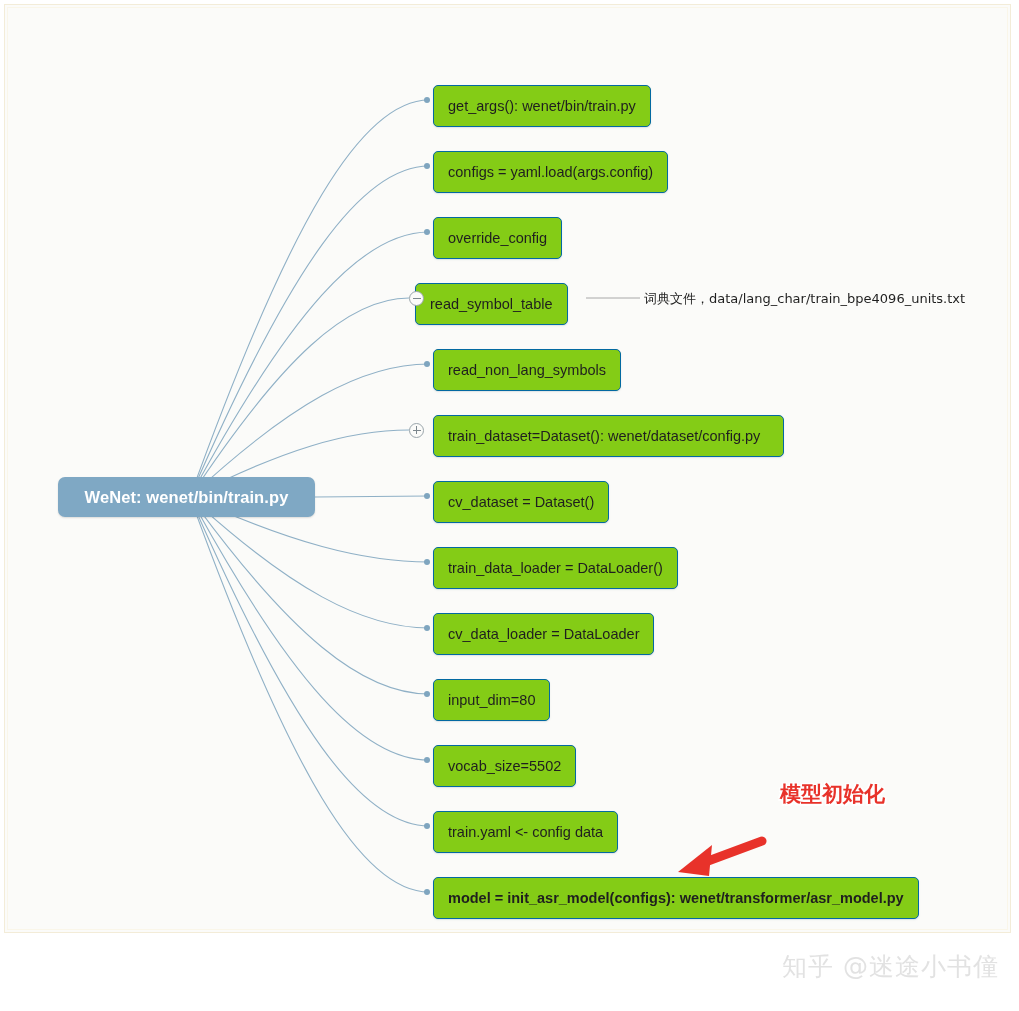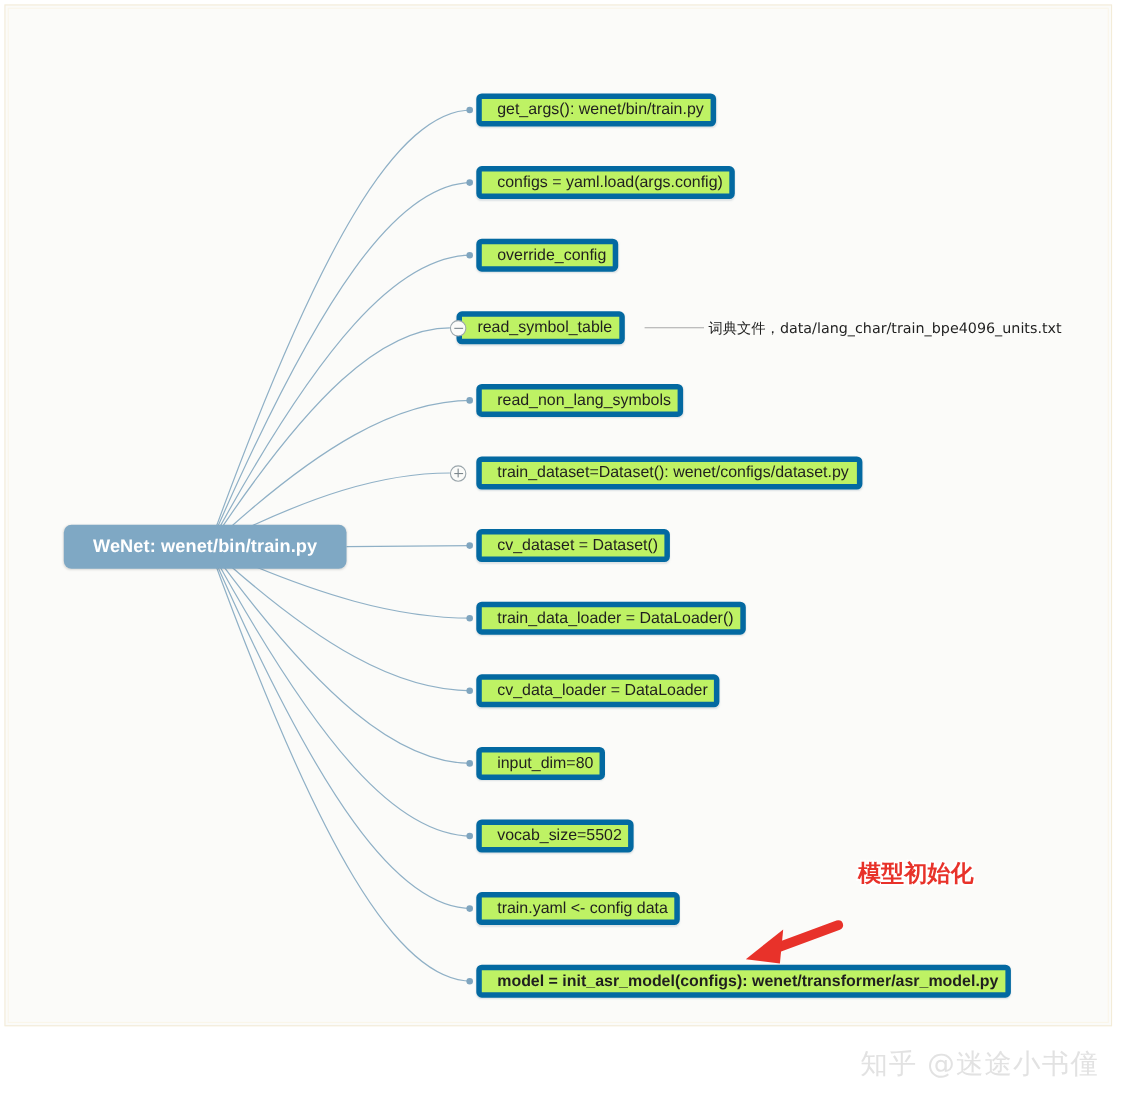--- a/index.html
+++ b/index.html
@@ -75,23 +75,23 @@
     font-size: 16.5px;
     font-weight: bold;
     letter-spacing: 0.1px;
     white-space: nowrap;
     text-align: right;
   }
 
   
   .branch-node {
     position: absolute;
-    height: 30px;
-    background: #bef264;
-    border: 5px solid #0369a1;
+    height: 42px;
+    background: #84cc16;
+    border: 1px solid #0369a1;
     border-radius: 5px;
     display: flex;
     align-items: center;
     padding: 0 14px;
     box-sizing: border-box;
     box-shadow: 0 1px 1.5px rgba(120,140,160,0.22);
     white-space: nowrap;
   }
   .branch-node .node-label {
     font-size: 14.5px;
@@ -222,21 +222,21 @@
       <span class="node-label">override_config</span>
     </div>
     <div class="branch-node" style="left: 415px; top: 283px; width: 153px;">
       <span class="node-label">read_symbol_table</span>
     </div>
     <div class="toggle-icon" style="left: 409px; top: 290.5px;"></div>
     <div class="branch-node" style="left: 433px; top: 349px; width: 188px;">
       <span class="node-label">read_non_lang_symbols</span>
     </div>
     <div class="branch-node" style="left: 433px; top: 415px; width: 351px;">
-      <span class="node-label">train_dataset=Dataset(): wenet/configs/dataset.py</span>
+      <span class="node-label">train_dataset=Dataset(): wenet/dataset/config.py</span>
     </div>
     <div class="toggle-icon is-plus" style="left: 409px; top: 422.5px;"></div>
     <div class="branch-node" style="left: 433px; top: 481px; width: 176px; align-items: center;">
       <span class="node-label">cv_dataset = Dataset()</span>
     </div>
     <div class="branch-node" style="left: 433px; top: 547px; width: 245px;">
       <span class="node-label">train_data_loader = DataLoader()</span>
     </div>
     <div class="branch-node" style="left: 433px; top: 613px; width: 221px;">
       <span class="node-label">cv_data_loader = DataLoader</span>

